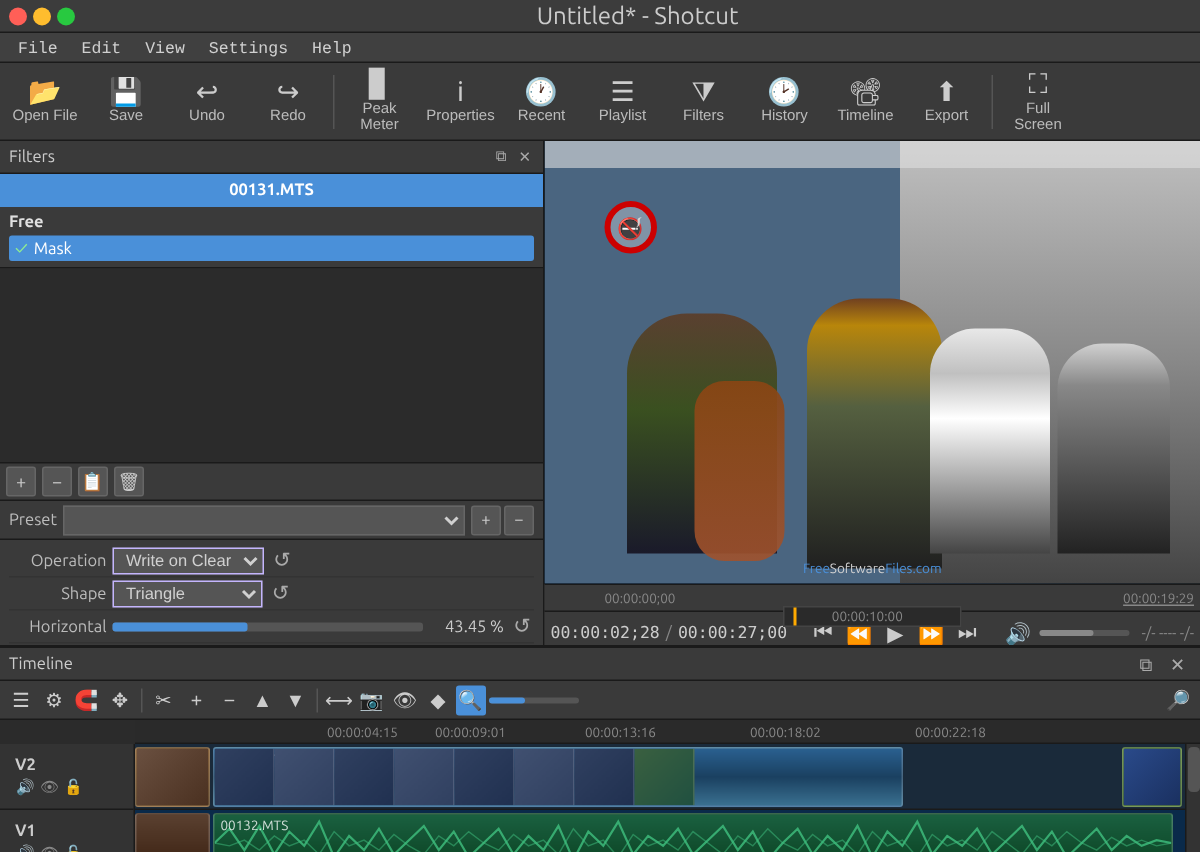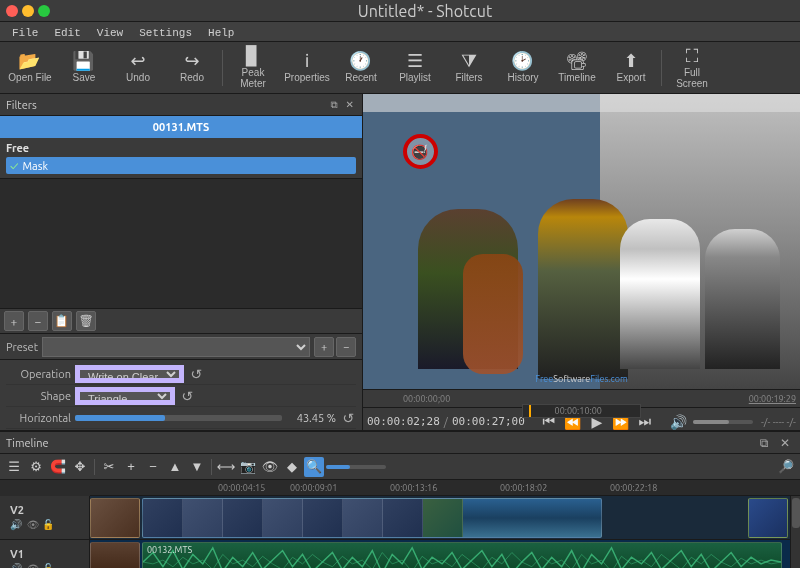--- a/index.html
+++ b/index.html
@@ -248,21 +248,21 @@
     .param-label {
       width: 65px;
       text-align: right;
       font-size: 11px;
       color: #bbb;
       flex-shrink: 0;
     }
     .param-dropdown {
       height: 18px;
       background: #555;
-      border: 5px solid #c4b5fd;
+      border: 1px solid #c4b5fd;
       color: #d0d0d0;
       font-size: 11px;
       padding: 0 4px;
       min-width: 100px;
     }
     .param-slider-container {
       flex: 1;
       position: relative;
       height: 12px;
     }

